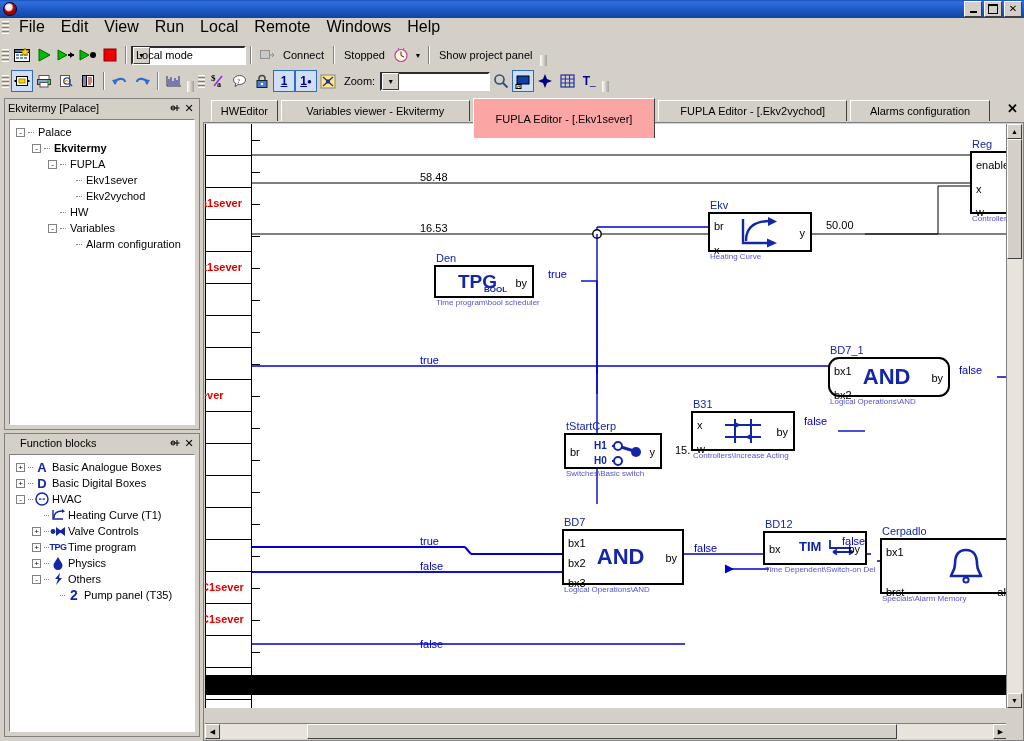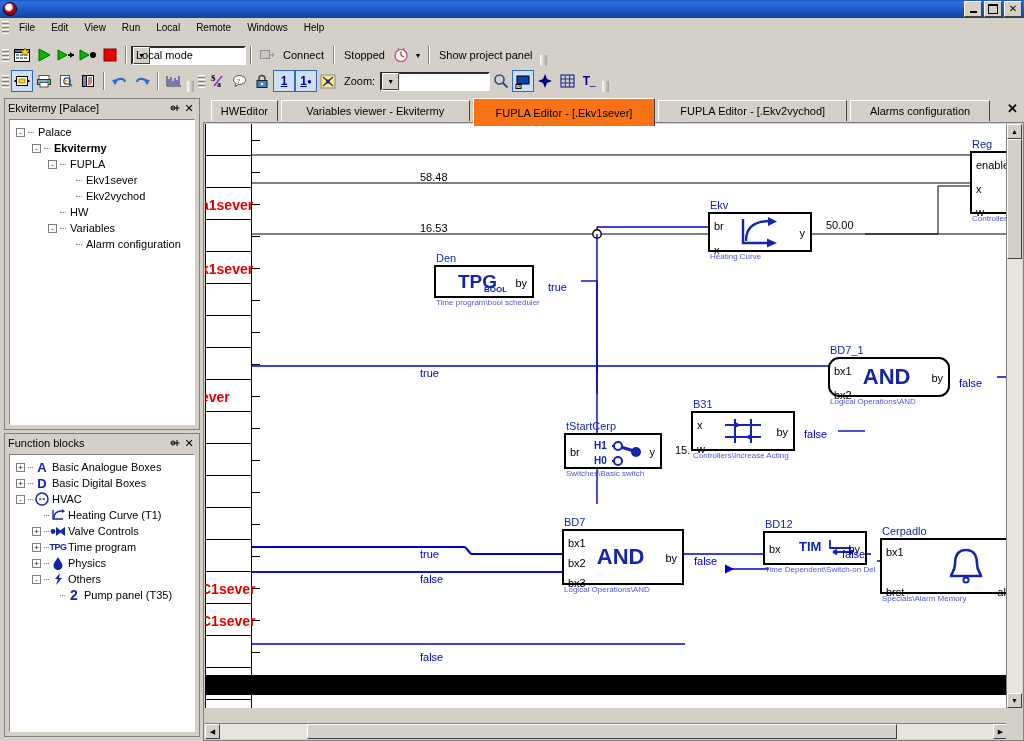--- a/index.html
+++ b/index.html
@@ -25,21 +25,21 @@
   .tb-buttons{position:absolute;right:2px;top:1px;display:flex;gap:2px;}
   .tb-btn{width:16px;height:14px;background:#d4d0c8;border:1px solid #fff;
     border-right-color:#404040;border-bottom-color:#404040;
     display:flex;align-items:center;justify-content:center;font-size:9px;color:#000;line-height:1;}
 
   
   .menubar{position:absolute;left:0;top:18px;width:1024px;height:18px;background:#d4d0c8;display:flex;align-items:center;}
   .grip{width:7px;height:14px;margin:0 2px;
     background-image:repeating-linear-gradient(to bottom,#fff 0 1px,#d4d0c8 1px 2px,#808080 2px 3px,#d4d0c8 3px 4px);
     background-size:3px 4px;background-repeat:repeat;background-position:2px 1px;}
-  .menubar .mi{padding:19px 8px;color:#000;font-size:10px;}
+  .menubar .mi{padding:19px 8px;color:#000;font-size:16px;}
 
   
   .toolbar{position:absolute;left:0;width:1024px;height:26px;background:#d4d0c8;display:flex;align-items:center;}
   .tb1{top:42px;}
   .tb2{top:68px;}
   .tbsep{width:1px;height:18px;background:#808080;border-right:1px solid #fff;margin:0 4px;}
   .tbtn{width:22px;height:22px;display:flex;align-items:center;justify-content:center;position:relative;}
   .tbtn.sunken{border:1px solid #316ac5;background:#cfe0f5;box-sizing:border-box;}
   .combo{height:19px;border:2px inset #d4d0c8;background:#fff;display:flex;align-items:center;box-sizing:border-box;
     border-top-color:#808080;border-left-color:#808080;border-right-color:#fff;border-bottom-color:#fff;}
@@ -70,39 +70,39 @@
 
   
   .fbi{width:16px;display:inline-flex;align-items:center;justify-content:center;color:#1426a8;font-weight:bold;font-size:12px;flex:0 0 auto;}
 
   
   .doc{position:absolute;left:203px;top:98px;width:821px;height:643px;background:#d4d0c8;}
   .tabstrip{position:relative;height:24px;background:#d4d0c8;}
   .tab{position:absolute;top:2px;height:21px;background:#d4d0c8;border:1px solid #fff;border-bottom:none;
     border-right-color:#404040;font-size:11px;color:#000;display:flex;align-items:center;justify-content:center;
     padding:0 6px;box-sizing:border-box;white-space:nowrap;}
-  .tab.active{background:#f97316;top:0;height:28px;z-index:5;font-weight:normal;}
+  .tab.active{background:#fca5a5;top:0;height:40px;z-index:5;font-weight:normal;}
   .tabclose{position:absolute;right:6px;top:3px;font-size:13px;font-weight:bold;color:#000;}
 
   .canvaswrap{position:absolute;left:0;top:24px;width:821px;height:619px;background:#d4d0c8;
     border:1px solid #808080;box-sizing:border-box;}
   .canvas{position:absolute;left:1px;top:1px;width:803px;height:584px;background:#fff;overflow:hidden;}
   .gutter{position:absolute;left:0;top:0;width:47px;height:584px;background:#fff;}
   .gcell{position:absolute;left:0;width:47px;height:32px;border:1px solid #000;box-sizing:border-box;border-top:none;}
-  .gname{position:absolute;left:1px;font-size:14px;color:#e00000;font-weight:bold;white-space:nowrap;}
+  .gname{position:absolute;left:1px;font-size:11px;color:#e00000;font-weight:bold;white-space:nowrap;}
   .tick{position:absolute;width:8px;height:1px;background:#000;left:47px;}
   .blk{position:absolute;border:2px solid #000;background:#fff;box-sizing:border-box;}
   .blk .nm{position:absolute;left:0;top:-15px;color:#1426a8;font-size:11px;white-space:nowrap;}
   .blk .cap{position:absolute;left:0;bottom:-12px;color:#3333cc;font-size:8px;white-space:nowrap;
     transform:scaleY(.9);transform-origin:left top;opacity:.85;}
   .pin-l{position:absolute;left:4px;font-size:11px;color:#000;}
   .pin-r{position:absolute;right:5px;font-size:11px;color:#000;}
   .bigtxt{position:absolute;color:#1426a8;font-weight:bold;font-size:22px;}
   .val{position:absolute;font-size:11px;color:#000;white-space:nowrap;}
-  .valb{position:absolute;font-size:11px;color:#0000cd;white-space:nowrap;margin-top:13px;}
+  .valb{position:absolute;font-size:11px;color:#0000cd;white-space:nowrap;}
   .blackbar{position:absolute;left:0;width:803px;height:20px;background:#000;}
 
   
   .vsb{position:absolute;right:1px;top:1px;width:16px;height:584px;background:#e8e4dc;
     border-left:1px solid #808080;box-sizing:border-box;}
   .hsb{position:absolute;left:1px;bottom:1px;width:803px;height:16px;background:#e8e4dc;border-top:1px solid #808080;box-sizing:border-box;}
   .sbbtn{background:#d4d0c8;border:1px solid #fff;border-right-color:#404040;border-bottom-color:#404040;
     display:flex;align-items:center;justify-content:center;font-size:7px;box-sizing:border-box;}
   .sbthumb{background:#d4d0c8;border:1px solid #fff;border-right-color:#404040;border-bottom-color:#404040;box-sizing:border-box;}
   .corner{position:absolute;right:1px;bottom:1px;width:16px;height:16px;background:#d4d0c8;}
@@ -423,21 +423,21 @@
           </div>
           <div class="tnode" style="padding-left: 52px;">
             <div class="tbox none"></div>
             <span style="width: 6px; display: inline-block; border-top: 1px dotted rgb(128, 128, 128); margin-right: 2px;"></span>
             <span class="tlabel">Alarm configuration</span>
           </div>
         </div>
     </div>
   </div>
 
-  <div class="panel" style="left:4px;top:433px;width:196px;height:304px;">
+  <div class="panel" style="left:4px;top:433px;width:196px;height:304px;padding-left:12px;">
     <div class="panel-hdr">
       <div class="ttl">Function blocks</div>
       <div class="pin">
         <svg width="12" height="12" viewBox="0 0 12 12">
             <path d="M2 6 h6 M8 3 v6 M8 6 h2.5" stroke="#000" fill="none"></path>
             <circle cx="4" cy="6" r="2" fill="none" stroke="#000"></circle>
           </svg>
       </div>
       <div class="cls">✕</div>
     </div>

